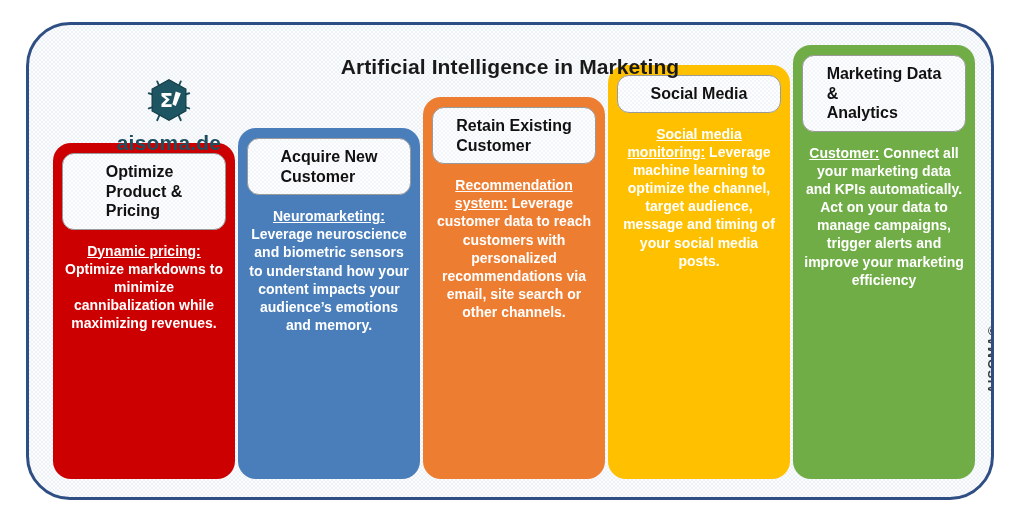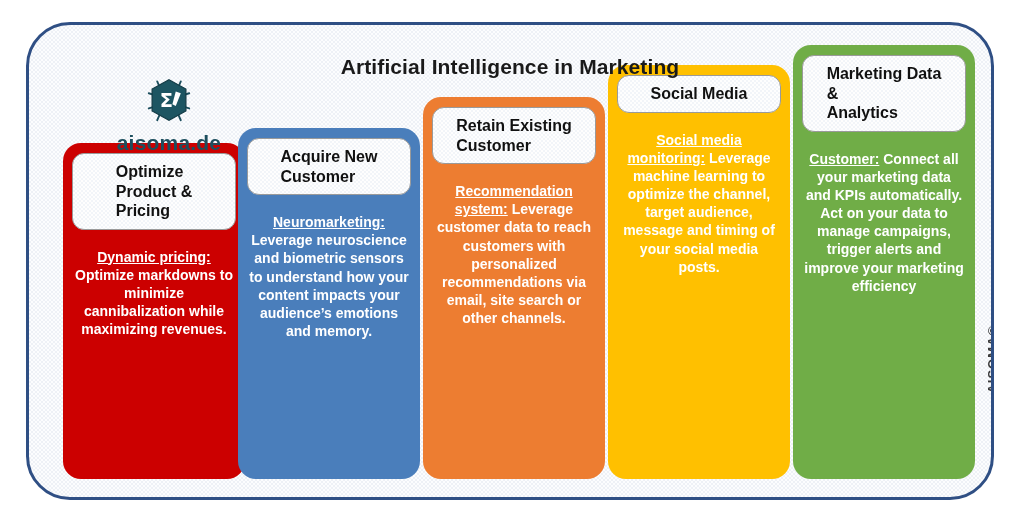--- a/index.html
+++ b/index.html
@@ -95,21 +95,21 @@
     display:flex;
     align-items:center;
     justify-content:center;
     padding:8px 6px;
     color:#111111;
     font-size:16px;
     font-weight:bold;
     line-height:1.22;
   }
   .col-body{
-    margin-top:18px;
+    margin-top:12px;
     text-align:center;
     color:#ffffff;
     font-size:14px;
     font-weight:bold;
     line-height:1.30;
     padding:0 2px;
   }
   .col-body .lead{
     text-decoration:underline;
   }
@@ -138,21 +138,21 @@
         <polygon points="32,8 52,19 52,45 32,56 12,45 12,19" fill="#1d5562" stroke="#143c47" stroke-width="1.5"></polygon>
         <text x="29" y="40" font-family="'DejaVu Sans', sans-serif" font-size="23" font-weight="bold" fill="#ffffff" text-anchor="middle">Σ</text>
         <path d="M40 22 L46 24 L40 39 L36 37 Z" fill="#ffffff"></path>
       </svg>
       <div class="logo-text">aisoma.de</div>
     </div>
 
     <div class="watermark">AISOMA©</div>
 
     <div id="columns-host">
-        <div class="col" style="left: 34px; top: 118px; width: 182px; background: rgb(204, 0, 0);">
+        <div class="col" style="left: 24px; top: 118px; width: 182px; background: rgb(204, 0, 0);">
           <div class="col-head">
             <div>Optimize<br>Product &amp;<br>Pricing</div>
           </div>
           <div class="col-body"><span class="lead">Dynamic pricing:</span> <span>Optimize markdowns to minimize cannibalization while maximizing revenues.</span></div>
         </div>
         <div class="col" style="left: 209px; top: 103px; width: 182px; background: rgb(74, 126, 187);">
           <div class="col-head">
             <div>Acquire New<br>Customer</div>
           </div>
           <div class="col-body"><span class="lead">Neuromarketing:</span> <span>Leverage neuroscience and biometric sensors to understand how your content impacts your audience’s emotions and memory.</span></div>

